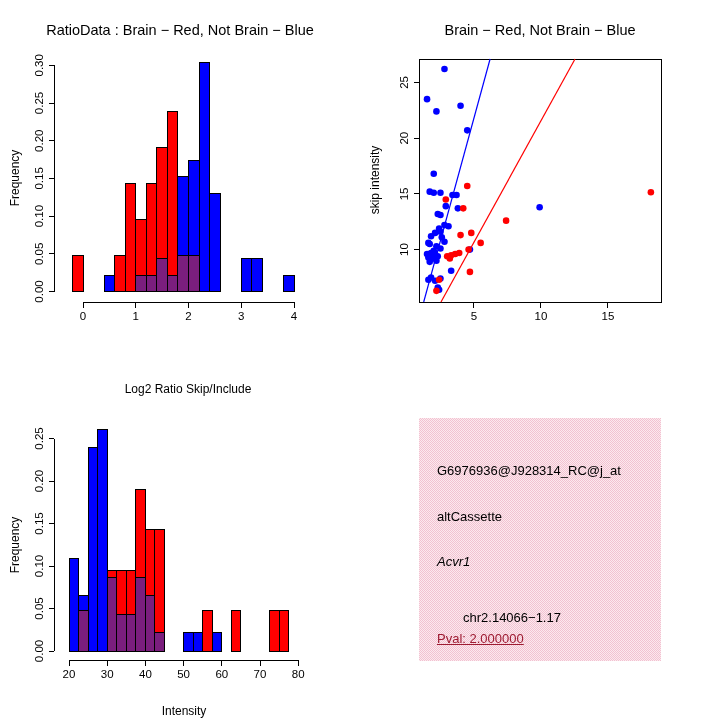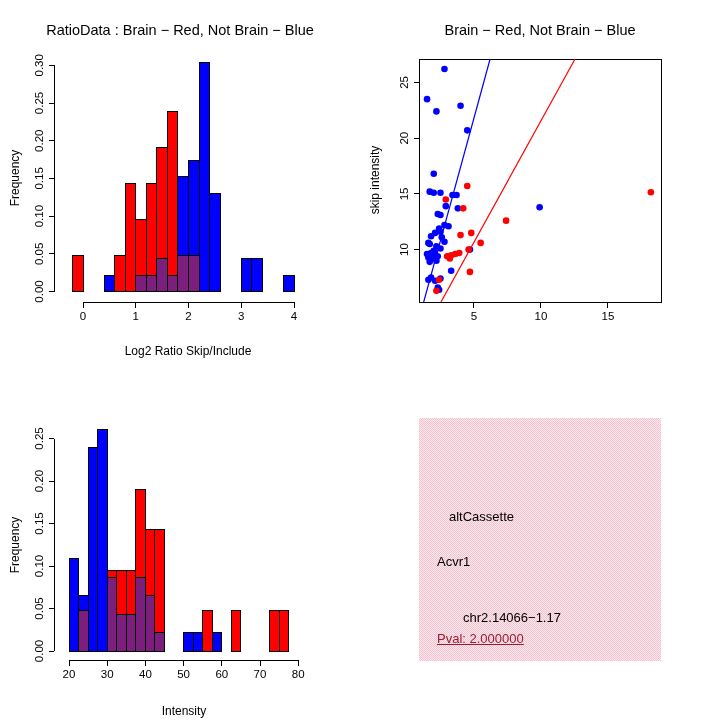--- a/index.html
+++ b/index.html
@@ -84,21 +84,21 @@
         <g>
           <rect x="135.75" y="275.1382" width="10.55" height="16.3618" fill="#7b1e7e" stroke="#000" stroke-width="1" shape-rendering="crispEdges"></rect>
           <rect x="146.3" y="275.1382" width="10.55" height="16.3618" fill="#7b1e7e" stroke="#000" stroke-width="1" shape-rendering="crispEdges"></rect>
           <rect x="156.85" y="258.701" width="10.55" height="32.799" fill="#7b1e7e" stroke="#000" stroke-width="1" shape-rendering="crispEdges"></rect>
           <rect x="167.4" y="275.1382" width="10.55" height="16.3618" fill="#7b1e7e" stroke="#000" stroke-width="1" shape-rendering="crispEdges"></rect>
           <rect x="177.95" y="255.6096" width="10.55" height="35.8904" fill="#7b1e7e" stroke="#000" stroke-width="1" shape-rendering="crispEdges"></rect>
           <rect x="188.5" y="255.6096" width="10.55" height="35.8904" fill="#7b1e7e" stroke="#000" stroke-width="1" shape-rendering="crispEdges"></rect>
         </g>
       </svg>
     <div class="title">RatioData : Brain − Red, Not Brain − Blue</div>
-    <div class="xlab" style="transform:translateX(8px);">Log2 Ratio Skip/Include</div>
+    <div class="xlab" style="transform:translateX(8px);margin-top:38px;">Log2 Ratio Skip/Include</div>
     <div class="ylab" style="left:15px;top:178px;">Frequency</div>
   </div>
 
   <div class="panel" style="left:360px;top:0;">
     <svg width="360" height="360" viewBox="0 0 360 360" id="svg-scatter">
         <g>
           <rect x="59" y="59" width="242.60000000000002" height="243" fill="none" stroke="#000" stroke-width="1" shape-rendering="crispEdges"></rect>
         </g>
         <g>
           <line x1="113.95359116022098" y1="302" x2="113.95359116022098" y2="307.5" stroke="#000" stroke-width="1" shape-rendering="crispEdges"></line>
@@ -265,19 +265,20 @@
           <rect x="135.85" y="217.05" width="9.549999999999999" height="73.94999999999999" fill="#7b1e7e" stroke="#000" stroke-width="1" shape-rendering="crispEdges"></rect>
           <rect x="145.39999999999998" y="235.58" width="9.549999999999999" height="55.419999999999995" fill="#7b1e7e" stroke="#000" stroke-width="1" shape-rendering="crispEdges"></rect>
           <rect x="154.95" y="272.555" width="9.549999999999999" height="18.445" fill="#7b1e7e" stroke="#000" stroke-width="1" shape-rendering="crispEdges"></rect>
         </g>
       </svg>
     <div class="xlab" style="transform:translateX(4px);">Intensity</div>
     <div class="ylab" style="left:15px;top:185px;">Frequency</div>
   </div>
 
   <div class="infobox">
-    <div class="il" style="top:91px;margin-left:12px;">altCassette</div>
-    <div class="il" style="top:136px;">Acvr1</div>
+    <div class="il" style="top:45px;">G6976936@J928314_RC@j_at</div>
+    <div class="il" style="top:91px;">altCassette</div>
+    <div class="il" style="top:136px;font-style:italic;">Acvr1</div>
     <div class="il" style="top:192px;margin-left:26px;">chr2.14066−1.17</div>
     <div class="il" style="top: 213px; color: rgb(158, 27, 50); text-decoration: underline;" id="pval-line">Pval: 2.000000</div>
   </div>
 
 </div>
 
 </body></html>

